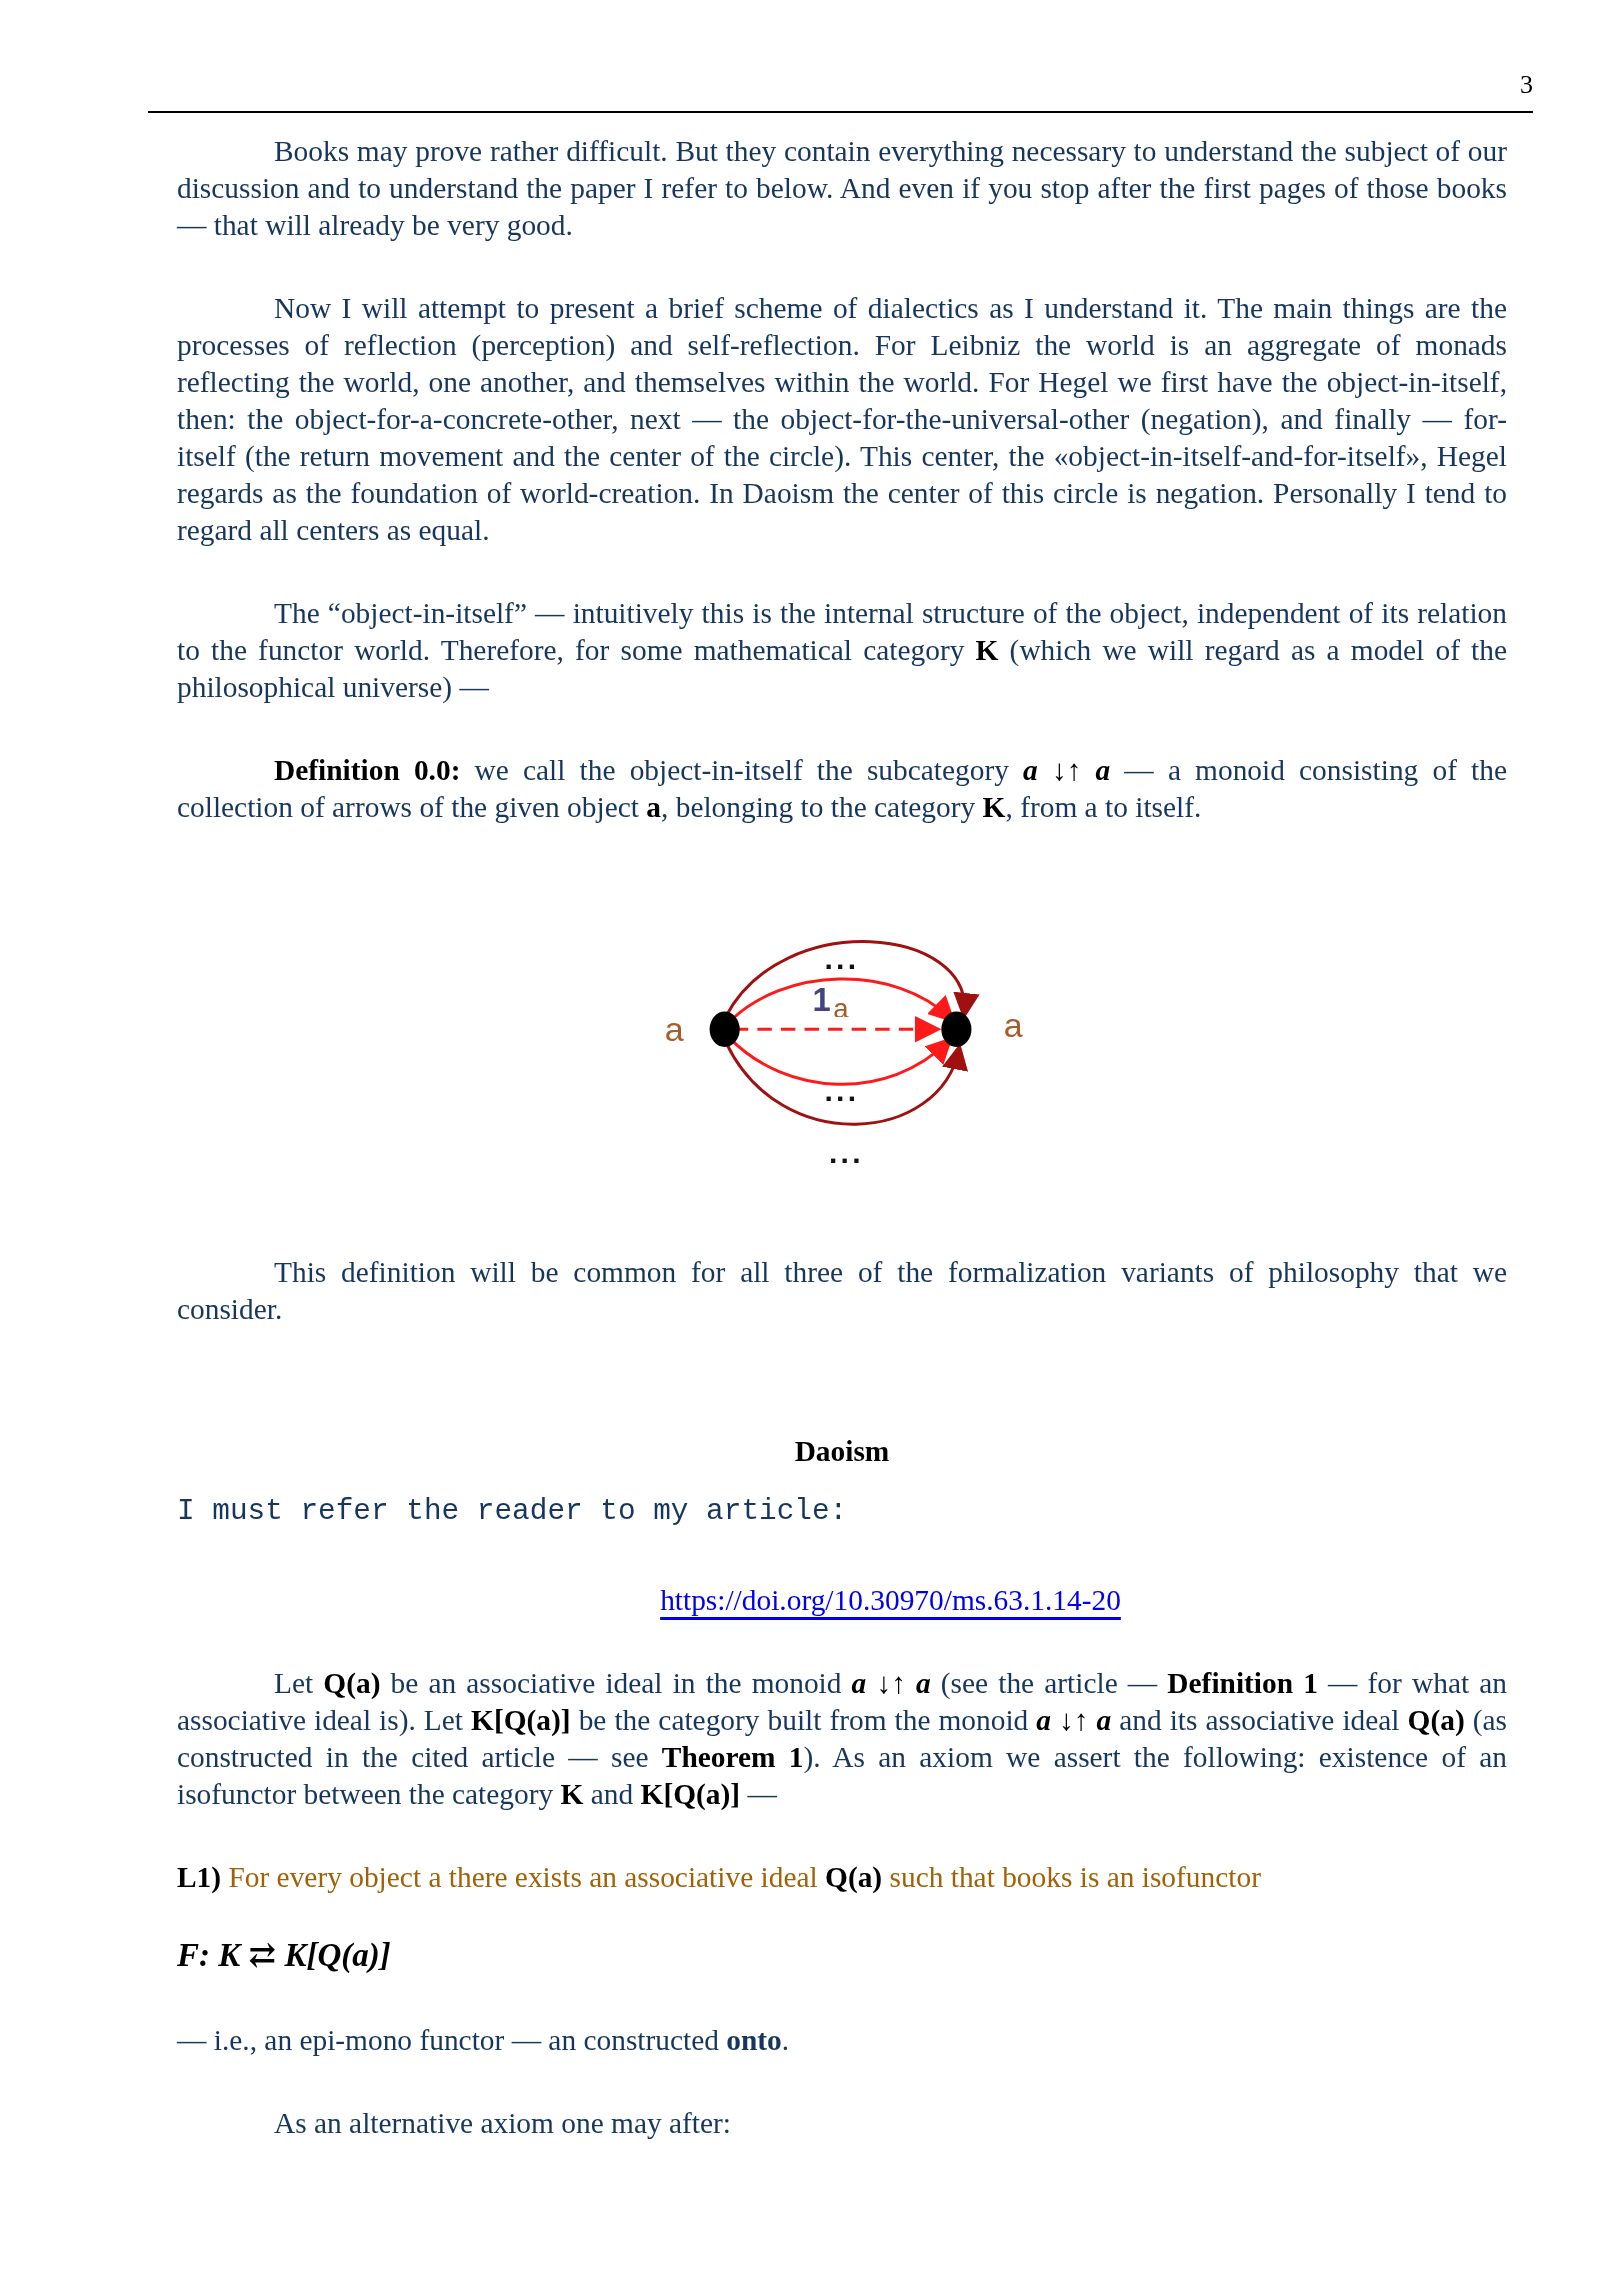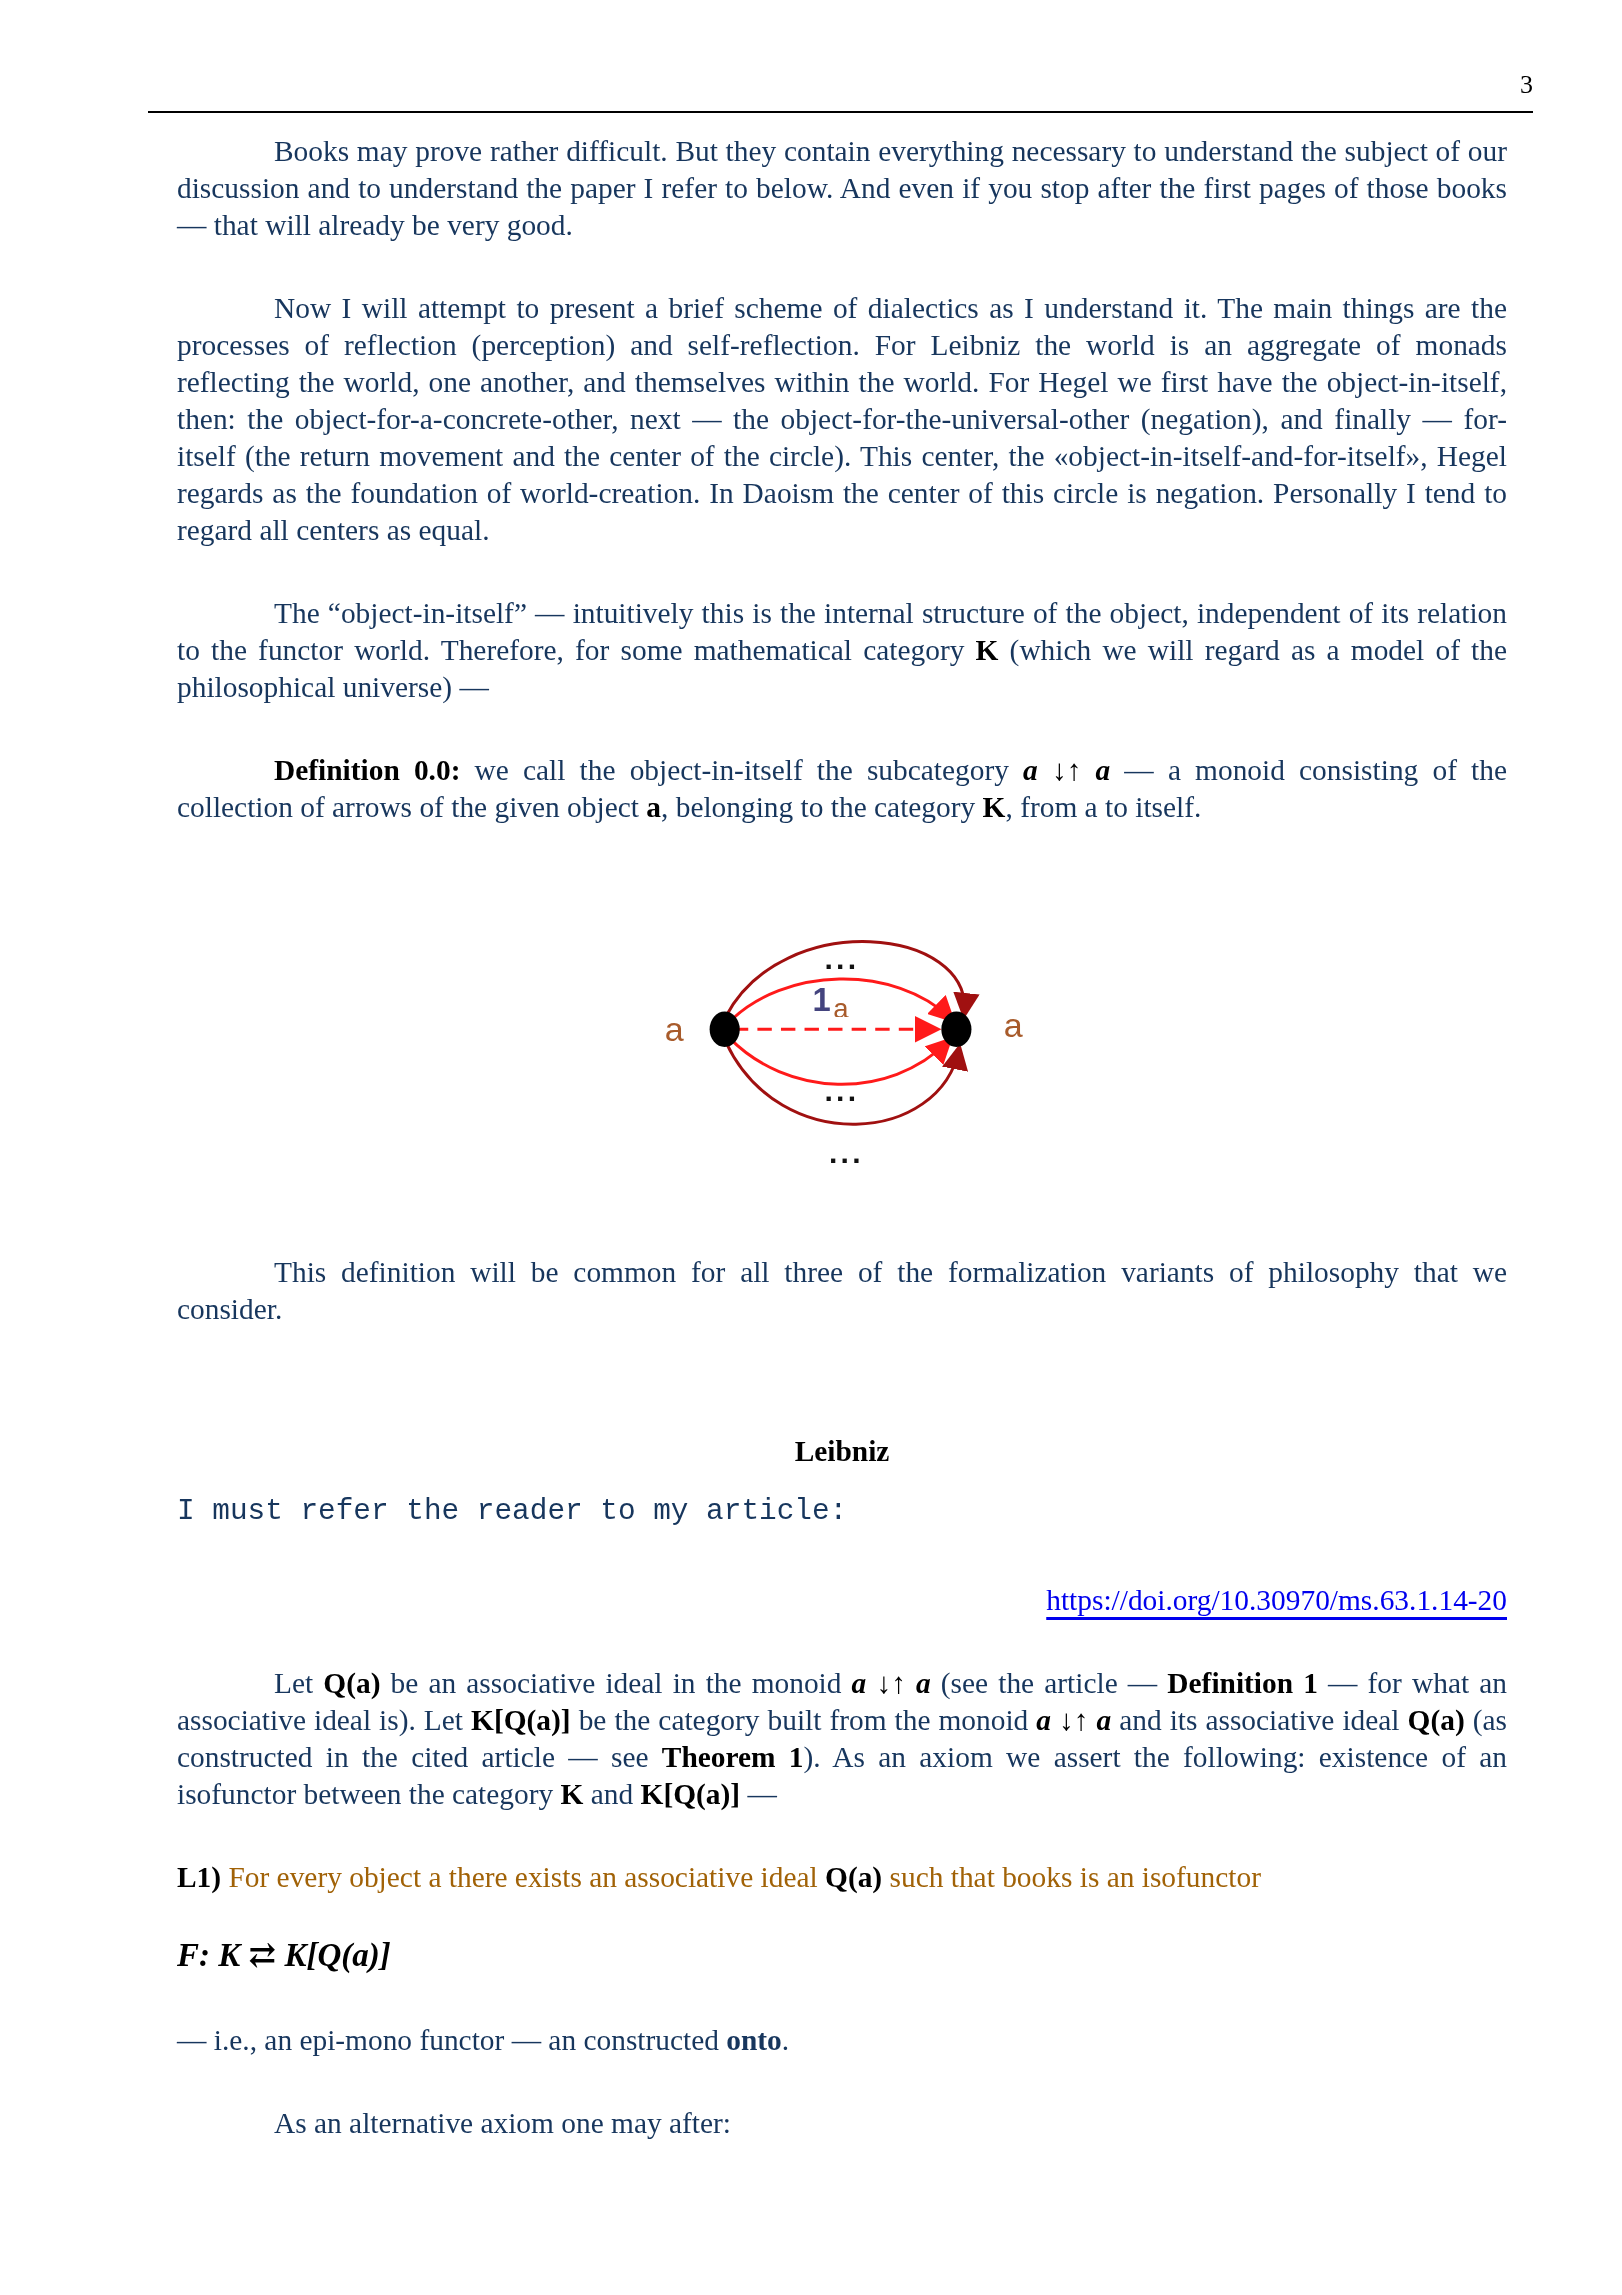--- a/index.html
+++ b/index.html
@@ -40,21 +40,21 @@
     display:flex;justify-content:center;
   }
   .heading{
     margin-top:105px;
     text-align:center;
     color:#000;font-weight:bold;
     text-indent:0;
   }
   .link-line{
     margin:52px 0 0 97px;
-    text-align:right;text-indent:0;
+    text-align:center;text-indent:0;
   }
   .doi-link{
     color:#0000EE;
     text-decoration:underline;
     text-decoration-thickness:2.6px;
     text-underline-offset:6.5px;
     cursor:pointer;
   }
   .formula-line{
     margin-top:39px;
@@ -109,21 +109,21 @@
         <text x="306" y="178" font-size="42" fill="#A85B2B" text-anchor="start">a</text>
 
         <text x="319" y="104" font-size="46" font-weight="bold" fill="#111" letter-spacing="5" text-anchor="middle">...</text>
         <text x="319" y="306" font-size="46" font-weight="bold" fill="#111" letter-spacing="5" text-anchor="middle">...</text>
         <text x="326" y="400" font-size="46" font-weight="bold" fill="#111" letter-spacing="5" text-anchor="middle">...</text>
       </svg>
     </div>
 
     <div class="para" style="margin-top:65px;"><span class="run-n">This definition will be common for all three of the formalization variants of philosophy that we consider.</span></div>
 
-    <div class="para heading">Leibniz</div>
+    <div class="para heading">Daoism</div>
 
     <div class="para no-indent" style="margin-top:23px;font-family:Liberation Mono, monospace;"><span class="run-n">I must refer the reader to my article:</span></div>
 
     <div class="link-line">
       <a class="doi-link">https://doi.org/10.30970/ms.63.1.14-20</a>
     </div>
 
     <div class="para"><span class="run-n">Let </span><span class="run-kb">Q(a)</span><span class="run-n"> be an associative ideal in the monoid </span><span class="run-kbi">a ↓↑ a</span><span class="run-n"> (see the article — </span><span class="run-kb">Definition 1</span><span class="run-n"> — for what an associative ideal is). Let </span><span class="run-kb">K[Q(a)]</span><span class="run-n"> be the category built from the monoid </span><span class="run-kbi">a ↓↑ a</span><span class="run-n"> and its associative ideal </span><span class="run-kb">Q(a)</span><span class="run-n"> (as constructed in the cited article — see </span><span class="run-kb">Theorem 1</span><span class="run-n">). As an axiom we assert the following: existence of an isofunctor between the category </span><span class="run-kb">K</span><span class="run-n"> and </span><span class="run-kb">K[Q(a)]</span><span class="run-n"> —</span></div>
 
     <div class="para no-indent"><span class="run-kb">L1)</span><span class="run-k"> For every object a there exists an associative ideal </span><span class="run-kb">Q(a)</span><span class="run-k"> such that books is an isofunctor</span></div>

